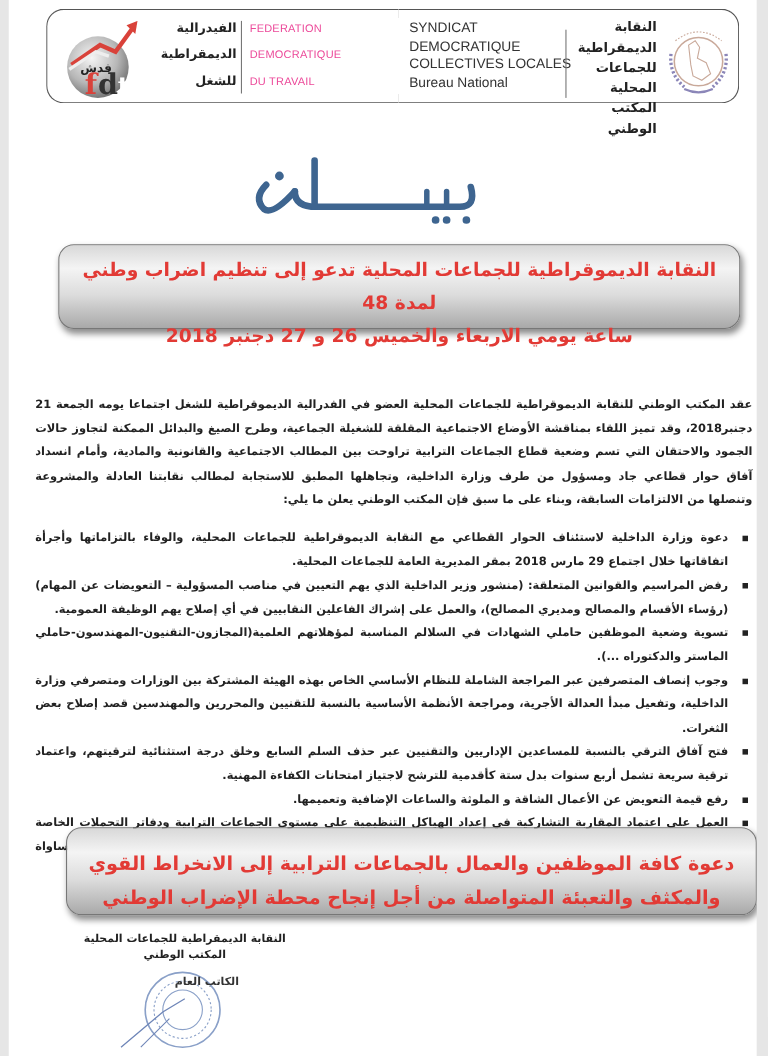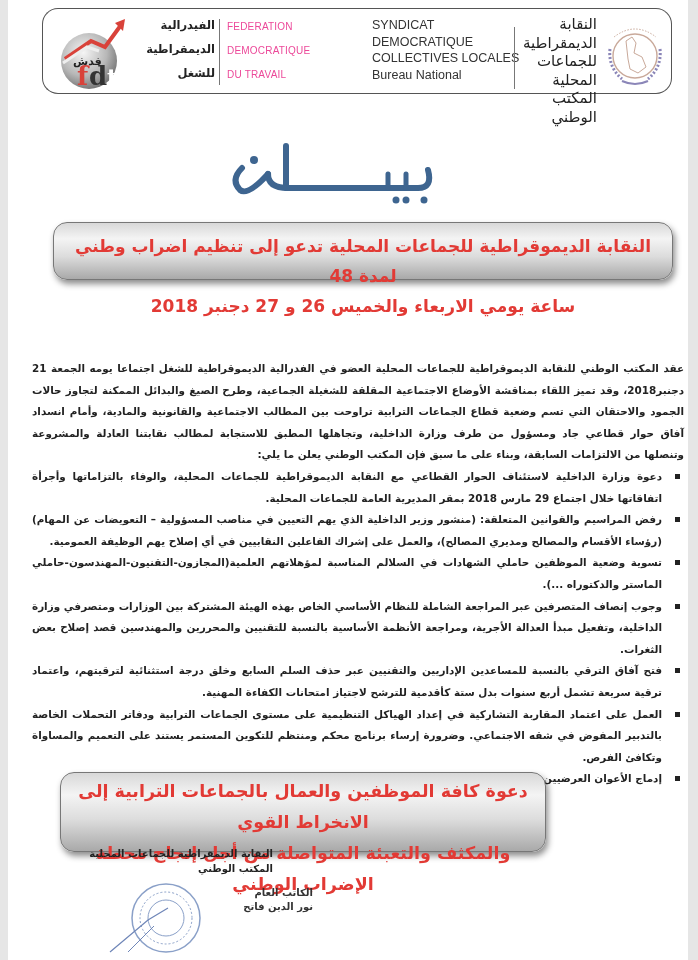--- a/index.html
+++ b/index.html
@@ -31,51 +31,51 @@
       position: absolute; left: 184px; top: 6px; font-family: "Liberation Sans", sans-serif;
       font-size: 10px; color: #ec4899; line-height: 24px; letter-spacing: 0.2px;
     }
     .syn-fr {
       position: absolute; left: 10px; top: 8px; font-family: "Liberation Sans", sans-serif;
       font-size: 12.5px; color: #333; line-height: 16.5px;
     }
     .vsep.b { left: 152px; top: 18px; height: 62px; }
     .syn-ar {
       position: absolute; left: 155px; top: 6px; width: 80px; direction: rtl; text-align: right;
-      font-weight: normal; font-size: 15px; color: #222; line-height: 18.5px;
+      font-weight: bold; font-size: 12px; color: #222; line-height: 18.5px;
     }
     .syn-logo { position: absolute; left: 240px; top: 14px; width: 66px; height: 66px; }
     .title-wrap { position: absolute; left: 220px; top: 140px; width: 240px; height: 70px; }
 
     
     .banner {
       position: absolute; border-radius: 14px; border: 1px solid #777;
       background: linear-gradient(180deg, #d8d8d8 0%, #f4f4f4 28%, #dcdcdc 60%, #a9a9a9 100%);
       box-shadow: 2px 4px 6px rgba(0,0,0,0.45);
       direction: rtl; text-align: center; color: #e23a35; font-weight: bold;
     }
-    .banner.top { left: 45px; top: 222px; width: 620px; height: 58px; font-size: 17px; line-height: 30px; padding-top: 8px; }
-    .banner.bottom { left: 52px; top: 772px; width: 486px; height: 80px; font-size: 17.5px; line-height: 31px; padding-top: 3px; }
+    .banner.top { left: 45px; top: 222px; width: 620px; height: 77px; font-size: 17px; line-height: 30px; padding-top: 8px; }
+    .banner.bottom { left: 52px; top: 752px; width: 628px; height: 80px; font-size: 17.5px; line-height: 31px; padding-top: 18px; }
 
     
     .body {
       position: absolute; left: 24px; top: 318px; width: 652px; direction: rtl; text-align: justify;
       font-family: "DejaVu Sans", sans-serif; font-weight: bold; font-size: 10.4px; color: #222;
       line-height: 21.6px;
     }
     .intro { text-align-last: right; margin-top: 40px; }
-    ul.demands { list-style: none; padding-right: 22px; margin-top: 0; }
+    ul.demands { list-style: none; padding-right: 22px; margin-top: 13px; }
     ul.demands li { position: relative; text-align: justify; text-align-last: right; }
     ul.demands li .bullet {
       position: absolute; right: -18px; top: 8px; width: 5px; height: 5px; background: #222;
     }
 
     
     .sig {
-      position: absolute; left: 55px; top: 846px; width: 210px; direction: rtl; 
+      position: absolute; left: 55px; top: 846px; width: 210px; direction: rtl; text-align: center;
       font-weight: bold; font-size: 10px; color: #222; line-height: 15px;
     }
     .sig .l2 { margin-bottom: 10px; }
     .sig .names { position: relative; z-index: 2; color: #333; font-size: 10px; line-height: 14px; margin-right: -40px; }
     .stamp { position: absolute; left: 120px; top: 880px; width: 76px; height: 76px; z-index: 1; }
     .sign-stroke { position: absolute; left: 100px; top: 900px; width: 90px; height: 55px; z-index: 3; }
   </style>
 </head>
 <body>
 
@@ -156,21 +156,21 @@
   </div>
 
   <div class="body">
     <p class="intro">عقد المكتب الوطني للنقابة الديموقراطية للجماعات المحلية العضو في الفدرالية الديموقراطية للشغل اجتماعا يومه الجمعة 21 دجنبر2018، وقد تميز اللقاء بمناقشة الأوضاع الاجتماعية المقلقة للشغيلة الجماعية، وطرح الصيغ والبدائل الممكنة لتجاوز حالات الجمود والاحتقان التي تسم وضعية قطاع الجماعات الترابية تراوحت بين المطالب الاجتماعية والقانونية والمادية، وأمام انسداد آفاق حوار قطاعي جاد ومسؤول من طرف وزارة الداخلية، وتجاهلها المطبق للاستجابة لمطالب نقابتنا العادلة والمشروعة وتنصلها من الالتزامات السابقة، وبناء على ما سبق فإن المكتب الوطني يعلن ما يلي:</p>
     <ul class="demands">
       <li><span class="bullet"></span><span>دعوة وزارة الداخلية لاستئناف الحوار القطاعي مع النقابة الديموقراطية للجماعات المحلية، والوفاء بالتزاماتها وأجرأة اتفاقاتها خلال اجتماع 29 مارس 2018 بمقر المديرية العامة للجماعات المحلية.</span></li>
       <li><span class="bullet"></span><span>رفض المراسيم والقوانين المتعلقة: (منشور وزير الداخلية الذي يهم التعيين في مناصب المسؤولية – التعويضات عن المهام) (رؤساء الأقسام والمصالح ومديري المصالح)، والعمل على إشراك الفاعلين النقابيين في أي إصلاح يهم الوظيفة العمومية.</span></li>
       <li><span class="bullet"></span><span>تسوية وضعية الموظفين حاملي الشهادات في السلالم المناسبة لمؤهلاتهم العلمية(المجازون-التقنيون-المهندسون-حاملي الماستر والدكتوراه ...).</span></li>
       <li><span class="bullet"></span><span>وجوب إنصاف المتصرفين عبر المراجعة الشاملة للنظام الأساسي الخاص بهذه الهيئة المشتركة بين الوزارات ومتصرفي وزارة الداخلية، وتفعيل مبدأ العدالة الأجرية، ومراجعة الأنظمة الأساسية بالنسبة للتقنيين والمحررين والمهندسين قصد إصلاح بعض الثغرات.</span></li>
       <li><span class="bullet"></span><span>فتح آفاق الترقي بالنسبة للمساعدين الإداريين والتقنيين عبر حذف السلم السابع وخلق درجة استثنائية لترقيتهم، واعتماد ترقية سريعة تشمل أربع سنوات بدل ستة كأقدمية للترشح لاجتياز امتحانات الكفاءة المهنية.</span></li>
-      <li><span class="bullet"></span></li>
+      <li><span class="bullet"></span><span>رفع قيمة التعويض عن الأعمال الشاقة و الملوثة والساعات الإضافية وتعميمها.</span></li>
       <li><span class="bullet"></span><span>العمل على اعتماد المقاربة التشاركية في إعداد الهياكل التنظيمية على مستوى الجماعات الترابية ودفاتر التحملات الخاصة بالتدبير المفوض في شقه الاجتماعي. وضرورة إرساء برنامج محكم ومنتظم للتكوين المستمر يستند على التعميم والمساواة وتكافئ الفرص.</span></li>
       <li><span class="bullet"></span><span>إدماج الأعوان العرضيين وعمال الإنعاش الوطني وإيلاء الاهتمام لأوضاعهم الاجتماعية.</span></li>
     </ul>
   </div>
 
   <div class="banner bottom">
     <div>دعوة كافة الموظفين والعمال بالجماعات الترابية إلى الانخراط القوي</div>
     <div>والمكثف والتعبئة المتواصلة من أجل إنجاح محطة الإضراب الوطني</div>
   </div>
 
@@ -181,17 +181,16 @@
   </svg>
   <svg class="sign-stroke" viewBox="0 0 90 55">
     <path d="M2 52 L40 20 L60 8" fill="none" stroke="#6f86b8" stroke-width="1.2"></path>
     <path d="M20 52 L46 26" fill="none" stroke="#6f86b8" stroke-width="1"></path>
   </svg>
   <div class="sig">
     <div>النقابة الديمقراطية للجماعات المحلية</div>
     <div class="l2">المكتب الوطني</div>
     <div class="names">
       <div>الكاتب العام</div>
-      <div>نور الدين فاتح</div>
     </div>
   </div>
 </div>
 <div class="rightbar"></div>
 
 </body></html>

